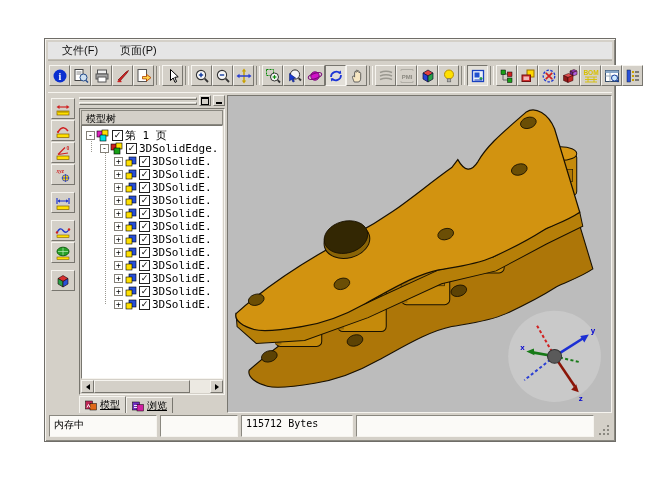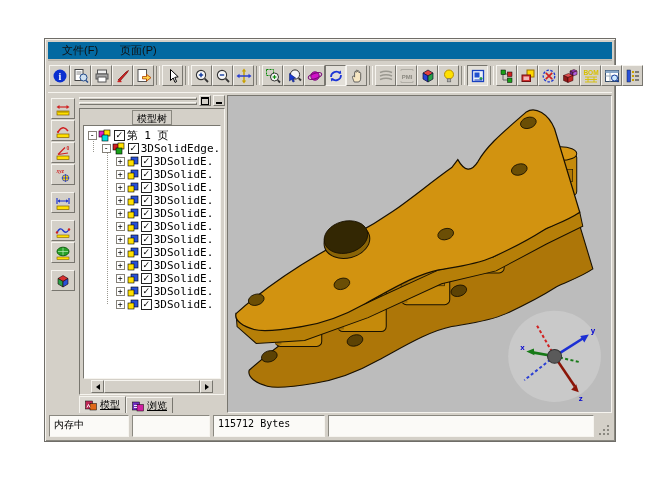--- a/index.html
+++ b/index.html
@@ -2,21 +2,21 @@
 <html><head>
 <meta charset="utf-8">
 <style>
   html,body{margin:0;padding:0;}
   body{width:660px;height:477px;background:#ffffff;position:relative;overflow:hidden;
        font-family:"Liberation Sans","DejaVu Sans",sans-serif;-webkit-font-smoothing:none;}
   .window{position:absolute;left:44px;top:38px;width:572px;height:404px;background:#d4d0c8;
           border:1px solid #6f6d68;box-shadow:inset 1px 1px 0 #f6f4ef, inset -1px -1px 0 #8a8880;
           box-sizing:border-box;padding:3px;display:flex;flex-direction:column;}
   
-  .menubar{height:17px;background:#0369a1;border-bottom:1px solid #c2beb4;display:flex;align-items:center;
+  .menubar{height:17px;background:#e5e5e5;border-bottom:1px solid #c2beb4;display:flex;align-items:center;
            padding:0 14px;gap:22px;font-size:11px;color:#111;flex:0 0 auto;}
   .menuitem{cursor:default;}
   
   .toolbar{height:27px;display:flex;align-items:center;padding:2px 1px 3px 1px;flex:0 0 auto;
            border-bottom:1px solid #f6f4ef;box-shadow:0 1px 0 #b5b1a8 inset;}
   .tbtn{width:21px;height:21px;box-sizing:border-box;background:#d4d0c8;display:flex;align-items:center;
         justify-content:center;border:1px solid;border-color:#f6f4ef #78766f #78766f #f6f4ef;flex:0 0 auto;}
   .tbtn.pressed{border-color:#78766f #f6f4ef #f6f4ef #78766f;background:#e3e0d9;}
   .tsep{width:2px;height:19px;border-left:1px solid #8a8880;border-right:1px solid #f6f4ef;margin:0 2px;flex:0 0 auto;}
   svg{display:block;}
@@ -29,21 +29,21 @@
   
   .treepanel{width:146px;flex:0 0 auto;display:flex;flex-direction:column;margin-left:1px;}
   .minibar{height:11px;display:flex;align-items:center;gap:2px;margin-bottom:2px;}
   .gripper{flex:1;display:flex;flex-direction:column;gap:2px;}
   .gripline{height:3px;border:1px solid;border-color:#f6f4ef #78766f #78766f #f6f4ef;box-sizing:border-box;}
   .minibtn{width:12px;height:11px;box-sizing:border-box;background:#d4d0c8;border:1px solid;
            border-color:#f6f4ef #78766f #78766f #f6f4ef;display:flex;align-items:center;justify-content:center;}
   .glyph-restore{width:6px;height:5px;border:1px solid #000;border-top-width:2px;}
   .glyph-min{width:6px;height:2px;background:#000;margin-top:5px;}
   .panelbox{flex:1;display:flex;flex-direction:column;border:1px solid;border-color:#78766f #f6f4ef #f6f4ef #78766f;
-            background:#d4d0c8;min-height:0;padding:1px;align-items:center;}
+            background:#d4d0c8;min-height:0;padding:1px;}
   .panelheader{height:15px;flex:0 0 auto;background:#d4d0c8;border:1px solid #8a8880;font-size:10px;
                padding:1px 4px 0 4px;box-sizing:border-box;color:#000;}
   .treearea{flex:1;background:#ffffff;border:1px solid;border-color:#78766f #f6f4ef #f6f4ef #78766f;
             overflow:hidden;position:relative;font-size:10px;padding-top:3px;}
   .connector{position:absolute;border-left:1px dotted #9a9890;width:0;}
   .trow{height:13px;display:flex;align-items:center;white-space:nowrap;position:relative;}
   .expander{width:9px;height:9px;box-sizing:border-box;border:1px solid #848078;background:#fff;font-size:8px;
             line-height:7px;text-align:center;color:#000;flex:0 0 auto;font-family:"DejaVu Sans Mono",monospace;}
   .ticon{margin:0 1px;flex:0 0 auto;}
   .cbx{width:11px;height:11px;box-sizing:border-box;border:1px solid #222;background:#fff;font-size:9px;
@@ -62,21 +62,21 @@
   .tab.active{height:17px;background:#dcd9d2;}
   
   .viewport{flex:1;margin-left:2px;border:1px solid;border-color:#78766f #f6f4ef #f6f4ef #78766f;
             background:#bcbcbc;position:relative;overflow:hidden;min-width:0;}
   .viewport svg{width:100%;height:100%;}
   
   .statusbar{height:22px;flex:0 0 auto;display:flex;align-items:stretch;gap:3px;padding:2px 1px 1px 1px;}
   .sfield{box-sizing:border-box;border:1px solid;border-color:#8a8880 #f6f4ef #f6f4ef #8a8880;background:#fbfaf7;
           font-size:10px;font-family:"DejaVu Sans Mono","Liberation Mono",monospace;color:#000;
           padding:2px 4px 0 4px;white-space:nowrap;overflow:hidden;}
-  .f1{width:80px;} .f2{width:78px;} .f3{width:112px;} .f4{flex:1;}
+  .f1{width:108px;} .f2{width:78px;} .f3{width:112px;} .f4{flex:1;}
   .grip{width:14px;position:relative;}
   .grip::after{content:"";position:absolute;right:2px;bottom:2px;width:2px;height:2px;background:#8a8880;
                box-shadow:-4px 0 #8a8880,0 -4px #8a8880,-8px 0 #8a8880,-4px -4px #8a8880,0 -8px #8a8880;}
 </style>
 </head>
 <body>
 
 <div class="window">
 
   <div class="menubar">

